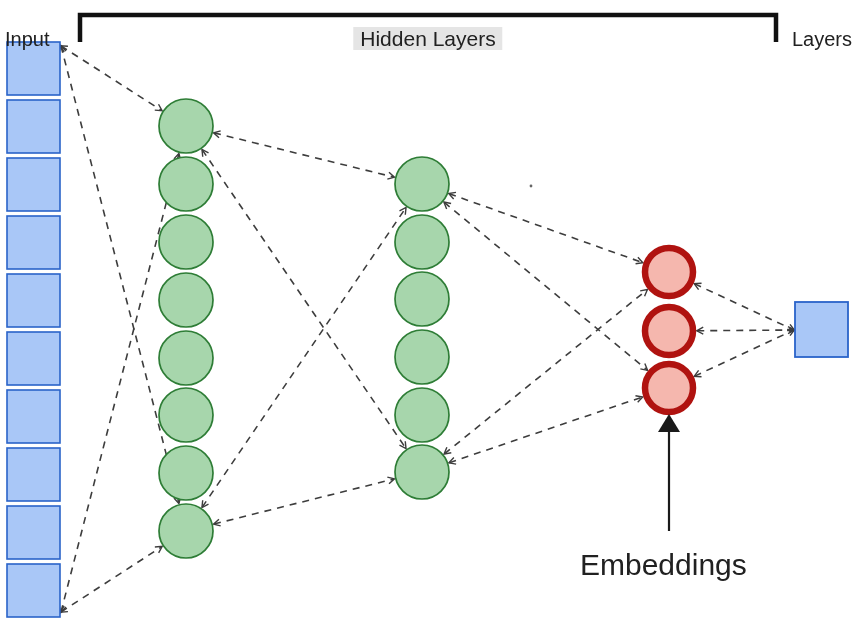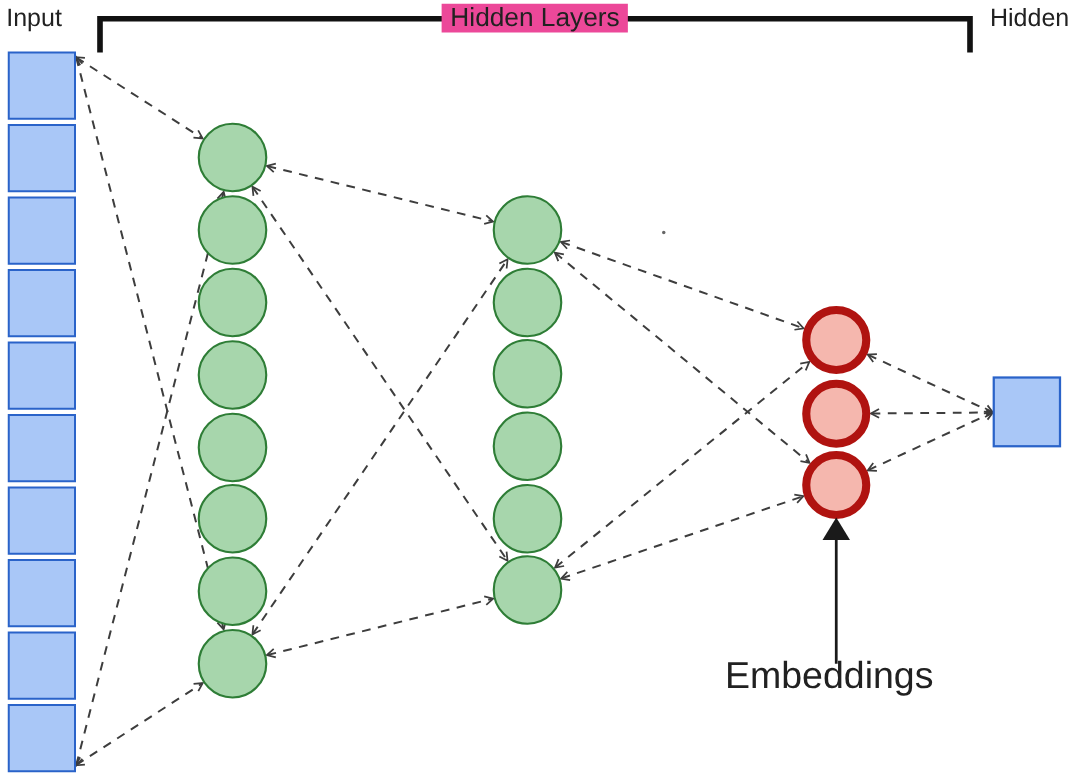--- a/index.html
+++ b/index.html
@@ -1,23 +1,23 @@
 <!DOCTYPE html>
 <html><head>
 <meta charset="utf-8">
 <style>
   html,body{margin:0;padding:0;}
   body{
     width:865px;height:619px;position:relative;background:#ffffff;
     font-family:"Liberation Sans", sans-serif;color:#212121;overflow:hidden;
   }
   #canvas{position:absolute;left:0;top:0;width:865px;height:619px;}
-  .lbl{position:absolute;white-space:nowrap;color:#212121;line-height:1.1;}
+  .lbl{position:absolute;white-space:nowrap;color:#212121;line-height:1.1;margin-top:24px;}
   .lbl-input{left:5px;top:4px;font-size:20px;}
-  .lbl-hidden{left:428px;top:3px;transform:translateX(-50%);font-size:21px;background:#ec4899;padding:0 7px;}
+  .lbl-hidden{left:428px;top:3px;transform:translateX(-50%);font-size:21px;background:#e5e5e5;padding:0 7px;}
   .lbl-output{left:792px;top:4px;font-size:20px;}
   .lbl-emb{left:580px;top:524px;font-size:30px;text-align:right;}
 </style>
 </head>
 <body>
 
 <svg id="canvas" viewBox="0 0 865 619" xmlns="http://www.w3.org/2000/svg">
   <defs>
     <marker id="ah-end" markerWidth="10" markerHeight="10" refX="7" refY="4.5" orient="auto" markerUnits="userSpaceOnUse">
       <path d="M1,1 L7.5,4.5 L1,8" fill="none" stroke="#3d3d3d" stroke-width="1.4"></path>
@@ -70,14 +70,14 @@
     <circle cx="669" cy="388" r="24" fill="#f5b7ae" stroke="#b01310" stroke-width="6.5"></circle>
     <rect x="795" y="302" width="53" height="55" fill="#a9c7f7" stroke="#2a63c9" stroke-width="1.8"></rect>
     <path d="M80,42 L80,15 L776,15 L776,42" fill="none" stroke="#111111" stroke-width="4.5"></path>
     <line x1="669" y1="531" x2="669" y2="430" stroke="#1a1a1a" stroke-width="2.2"></line>
     <polygon points="669,414 658,432 680,432" fill="#1a1a1a"></polygon>
     <circle cx="531" cy="186" r="1.4" fill="#666666"></circle>
   </svg>
 
 <div class="lbl lbl-input">Input</div>
 <div class="lbl lbl-hidden">Hidden Layers</div>
-<div class="lbl lbl-output">Hidden</div>
+<div class="lbl lbl-output">Layers</div>
 <div class="lbl lbl-emb">Embeddings</div>
 
 </body></html>

